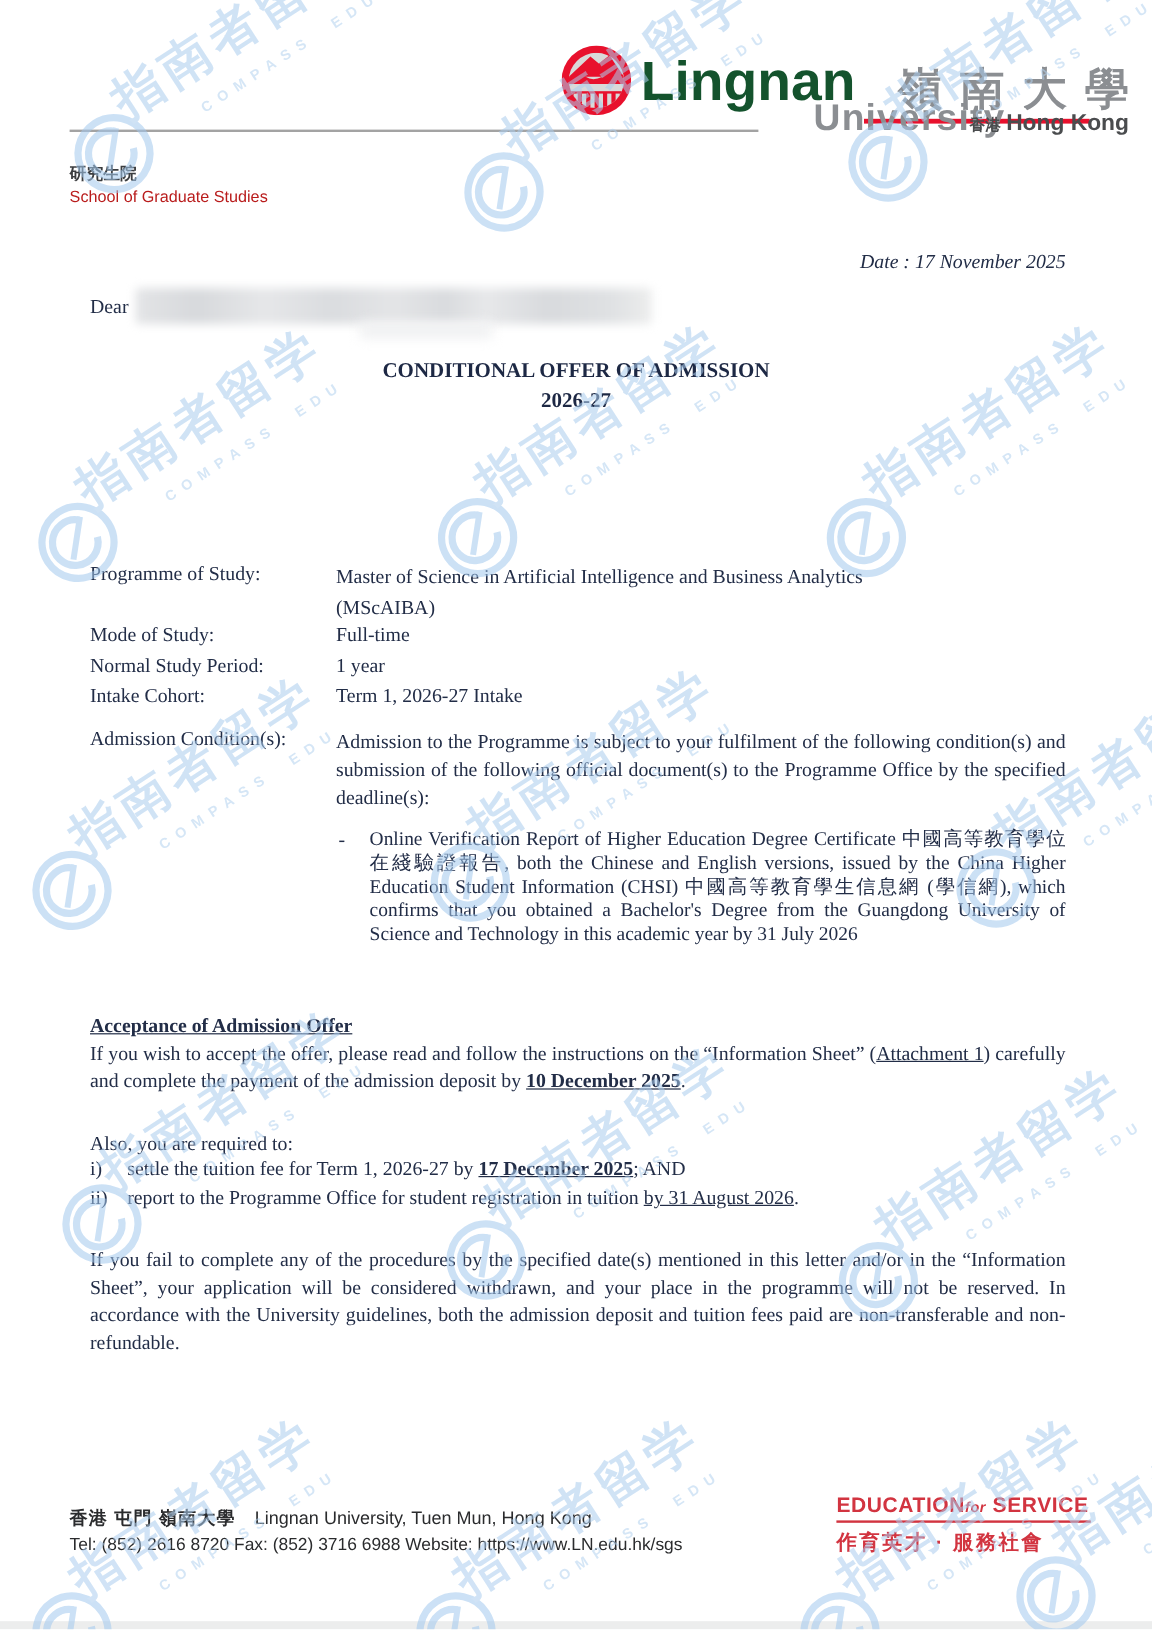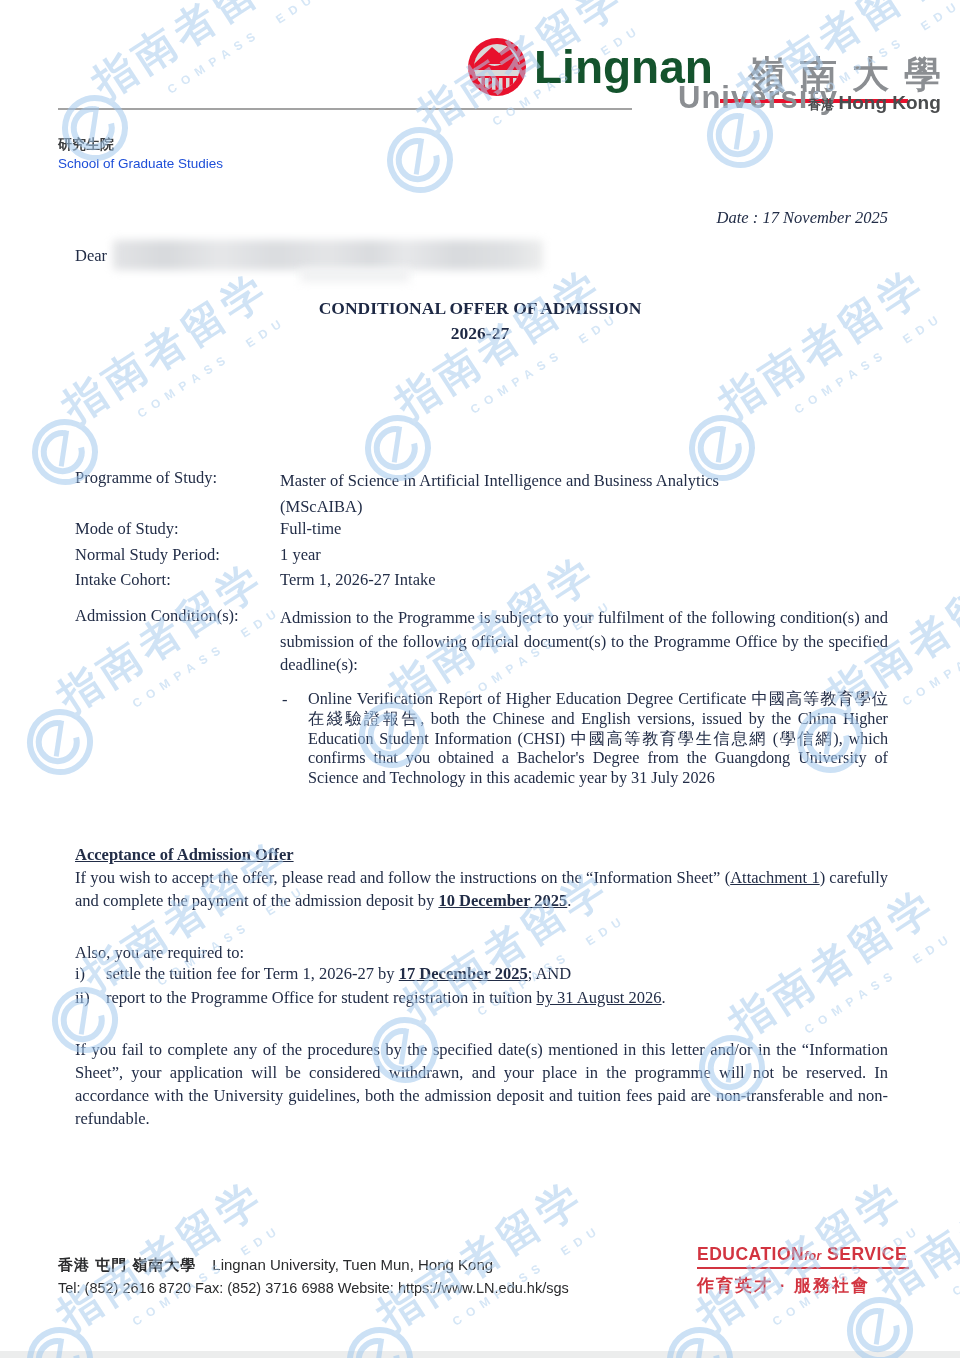--- a/index.html
+++ b/index.html
@@ -14,21 +14,21 @@
   .logo-red-underline{position:absolute;left:720px;top:99px;width:188px;height:4px;background:#e8112d;}
   .letterhead-rule{position:absolute;left:58px;top:108px;width:574px;height:2px;background:#a3a3a3;}
   .logo-university{position:absolute;left:634px;top:80px;font-family:"Liberation Sans","DejaVu Sans",sans-serif;
         font-weight:700;font-size:31px;color:#8b8e92;letter-spacing:1px;margin-left:44px;}
   .logo-region{position:absolute;left:808px;top:92px;font-family:"Liberation Sans","DejaVu Sans",sans-serif;
         color:#4a4c4e;white-space:nowrap;}
   .logo-region .cjk{font-size:13px;font-weight:600;}
   .logo-region .en{font-size:19px;font-weight:700;}
   .dept{position:absolute;left:58px;top:120px;font-family:"Liberation Sans","DejaVu Sans",sans-serif;color:#3b3d3f;margin-top:16px;}
   .dept .cjk{font-size:14px;font-weight:700;display:block;}
-  .dept .en{font-size:13.5px;display:block;margin-top:2px;color:#1d4ed8;}
+  .dept .en{font-size:13.5px;display:block;margin-top:2px;color:#b91c1c;}
   
   .bodyblock{position:absolute;left:75px;width:813px;font-size:16.5px;line-height:23.5px;}
   .justify{text-align:justify;}
   .date-line{top:206px;text-align:right;font-style:italic;}
   .salutation{top:244px;}
   .redaction{position:absolute;left:113px;top:240px;width:430px;height:30px;border-radius:3px;
         background:linear-gradient(90deg,#e3e4e6,#d7d9dc 12%,#e6e7e9 25%,#dadcdf 38%,#e4e5e7 50%,#d9dbde 60%,#e7e8ea 68%,#d8dadd 80%,#dfe1e3 92%,#eceded);
         filter:blur(4px);}
   .redaction2{position:absolute;left:300px;top:268px;width:110px;height:14px;background:#f0f1f2;filter:blur(5px);}
   .title{position:absolute;left:0;top:296px;width:960px;text-align:center;font-weight:700;

